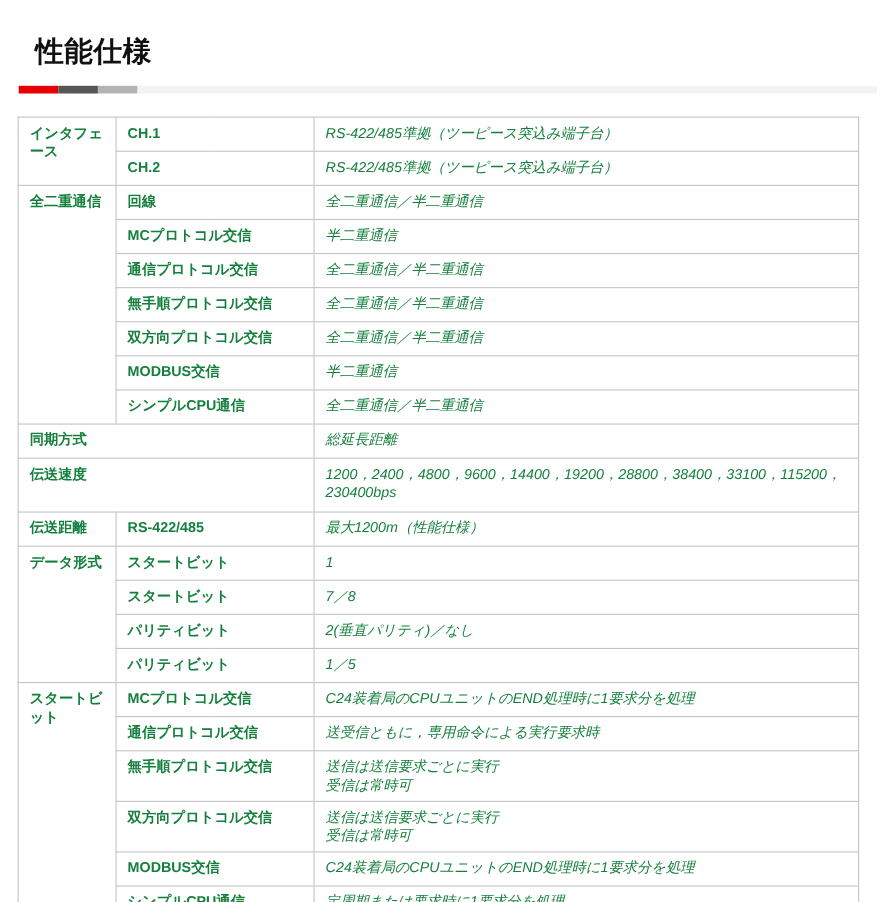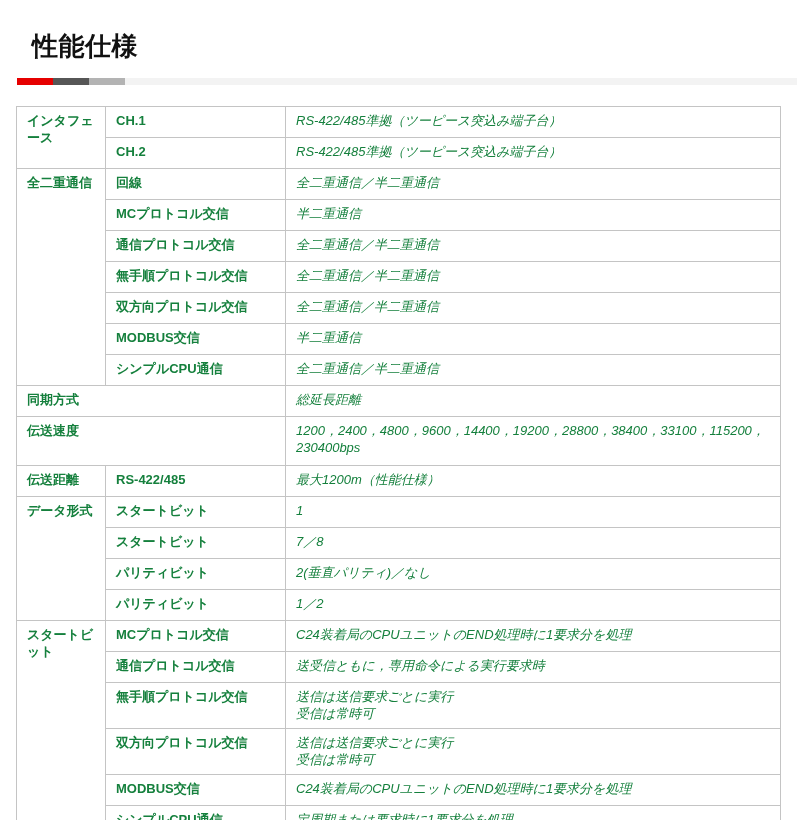--- a/index.html
+++ b/index.html
@@ -144,21 +144,21 @@
       <tr class="r">
         <td class="l" colspan="2">スタートビット</td>
         <td class="v">7／8</td>
       </tr>
       <tr class="r">
         <td class="l" colspan="2">パリティビット</td>
         <td class="v">2(垂直パリティ)／なし</td>
       </tr>
       <tr class="r">
         <td class="l" colspan="2">パリティビット</td>
-        <td class="v">1／2</td>
+        <td class="v">1／5</td>
       </tr>
 
       <tr class="r">
         <td class="g" rowspan="6">スタートビット</td>
         <td class="l" colspan="2">MCプロトコル交信</td>
         <td class="v">C24装着局のCPUユニットのEND処理時に1要求分を処理</td>
       </tr>
       <tr class="r">
         <td class="l" colspan="2">通信プロトコル交信</td>
         <td class="v">送受信ともに，専用命令による実行要求時</td>

